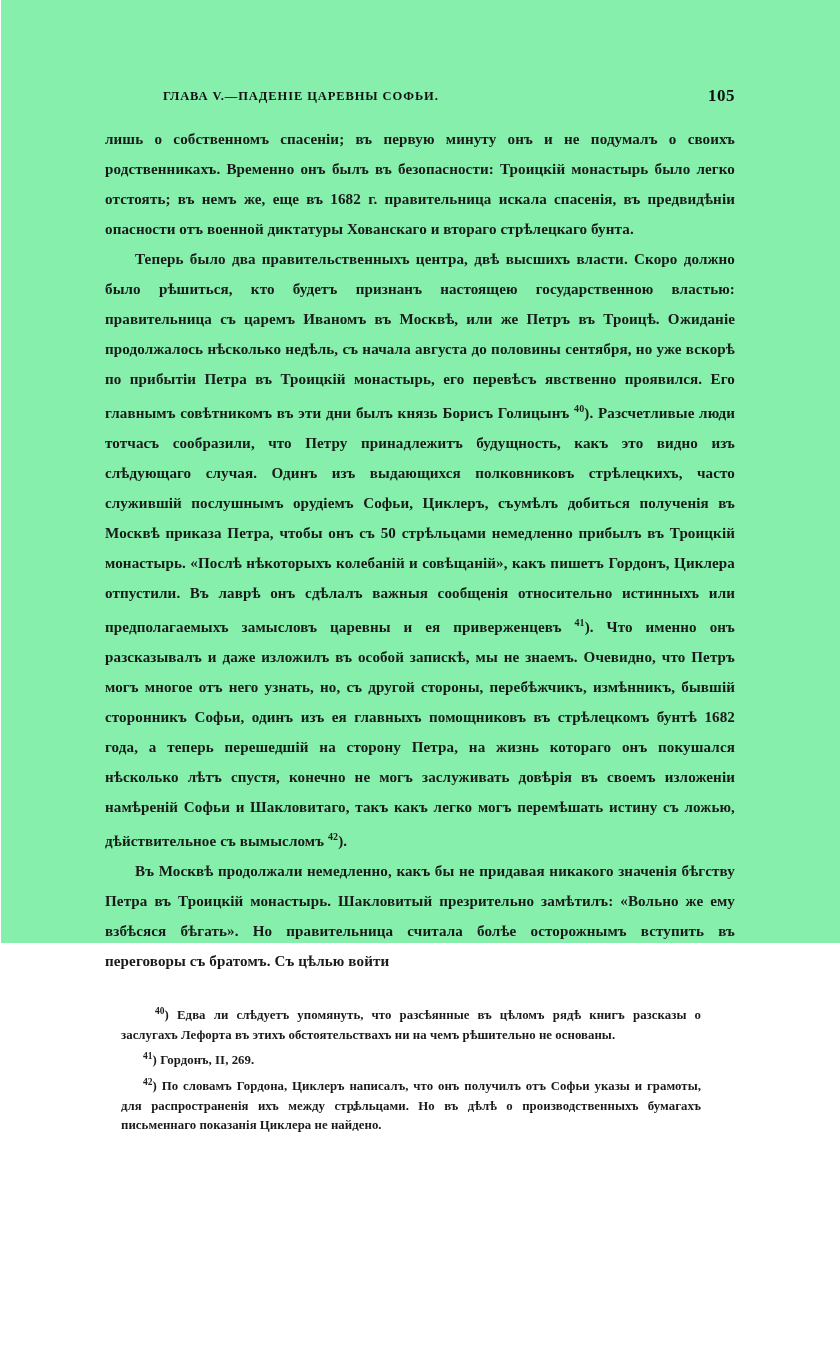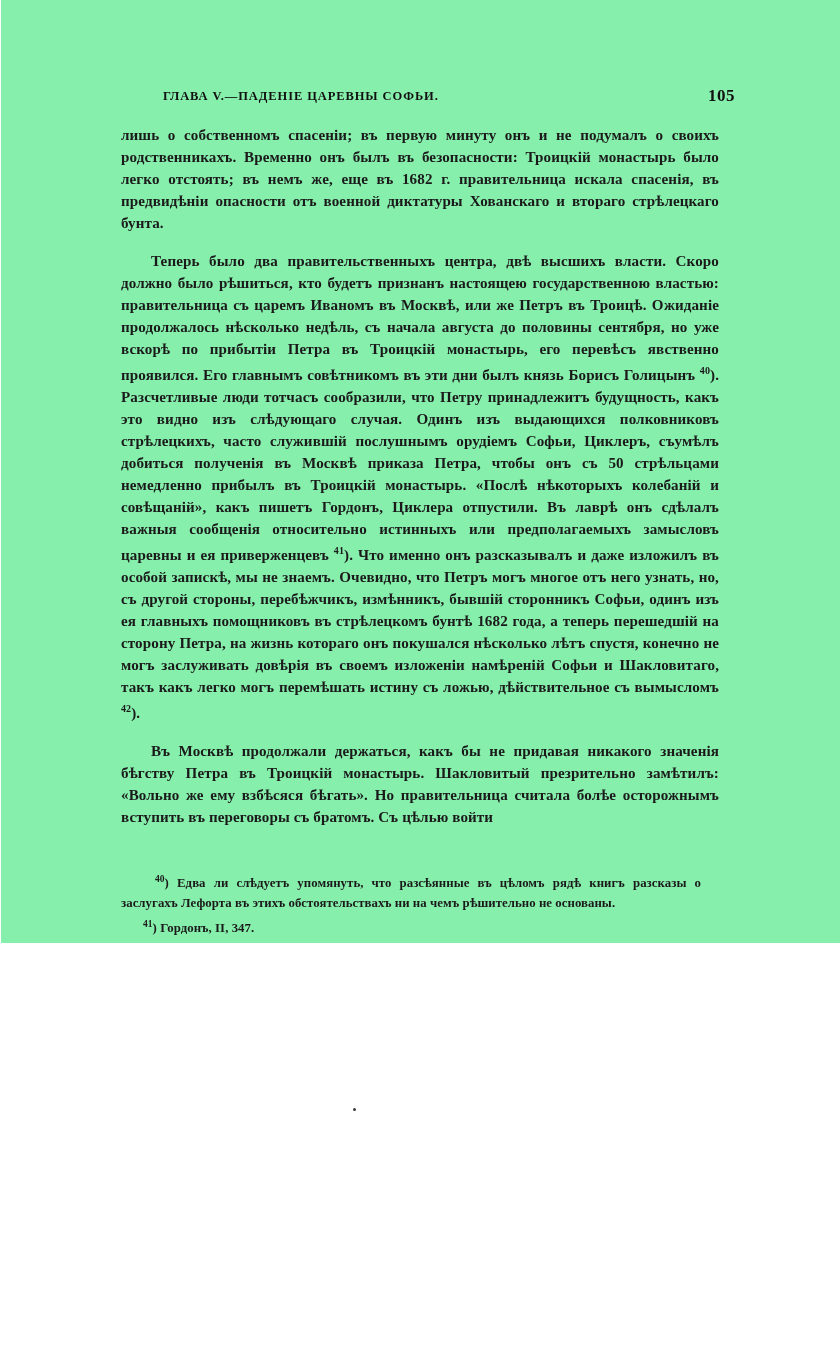--- a/index.html
+++ b/index.html
@@ -49,23 +49,23 @@
   }
   .runhead-folio {
     font-size: 17px;
     font-weight: bold;
     letter-spacing: 0.5px;
     color: #111;
     line-height: 1;
   }
   
   .body-text p {
-    margin: 16px;
+    margin: 0;
     font-size: 15.1px;
-    line-height: 22px;
+    line-height: 30px;
     text-align: justify;
     text-justify: inter-word;
     font-weight: bold;
     letter-spacing: 0.1px;
     -webkit-font-smoothing: none;
   }
   .body-text p.indent {
     text-indent: 30px;
     font-family: Liberation Serif, serif;
   }
@@ -125,29 +125,30 @@
       <span class="runhead-title">ГЛАВА V.—ПАДЕНІЕ ЦАРЕВНЫ СОФЬИ.</span>
       <span class="runhead-folio">105</span>
     </div>
 
     <div class="body-text">
 
       <p><span>лишь о собственномъ спасеніи; въ первую минуту онъ и не подумалъ о своихъ родственникахъ. Временно онъ былъ въ безопасности: Троицкій монастырь было легко отстоять; въ немъ же, еще въ 1682 г. правительница искала спасенія, въ предвидѣніи опасности отъ военной диктатуры Хованскаго и втораго стрѣлецкаго бунта.</span></p>
 
       <p class="indent"><span>Теперь было два правительственныхъ центра, двѣ высшихъ власти. Скоро должно было рѣшиться, кто будетъ признанъ настоящею государственною властью: правительница съ царемъ Иваномъ въ Москвѣ, или же Петръ въ Троицѣ. Ожиданіе продолжалось нѣсколько недѣль, съ начала августа до половины сентября, но уже вскорѣ по прибытіи Петра въ Троицкій монастырь, его перевѣсъ явственно проявился. Его главнымъ совѣтникомъ въ эти дни былъ князь Борисъ Голицынъ </span><span class="sup">40</span><span>). Разсчетливые люди тотчасъ сообразили, что Петру принадлежитъ будущность, какъ это видно изъ слѣдующаго случая. Одинъ изъ выдающихся полковниковъ стрѣлецкихъ, часто служившій послушнымъ орудіемъ Софьи, Циклеръ, съумѣлъ добиться полученія въ Москвѣ приказа Петра, чтобы онъ съ 50 стрѣльцами немедленно прибылъ въ Троицкій монастырь. «Послѣ нѣкоторыхъ колебаній и совѣщаній», какъ пишетъ Гордонъ, Циклера отпустили. Въ лаврѣ онъ сдѣлалъ важныя сообщенія относительно истинныхъ или предполагаемыхъ замысловъ царевны и ея приверженцевъ </span><span class="sup">41</span><span>). Что именно онъ разсказывалъ и даже изложилъ въ особой запискѣ, мы не знаемъ. Очевидно, что Петръ могъ многое отъ него узнать, но, съ другой стороны, перебѣжчикъ, измѣнникъ, бывшій сторонникъ Софьи, одинъ изъ ея главныхъ помощниковъ въ стрѣлецкомъ бунтѣ 1682 года, а теперь перешедшій на сторону Петра, на жизнь котораго онъ покушался нѣсколько лѣтъ спустя, конечно не могъ заслуживать довѣрія въ своемъ изложеніи намѣреній Софьи и Шакловитаго, такъ какъ легко могъ перемѣшать истину съ ложью, дѣйствительное съ вымысломъ </span><span class="sup">42</span><span>).</span></p>
 
-      <p class="indent"><span>Въ Москвѣ продолжали держаться, какъ бы не придавая никакого значенія бѣгству Петра въ Троицкій монастырь. Шакловитый презрительно замѣтилъ: «Вольно же ему взбѣсяся бѣгать». Но правительница считала болѣе осторожнымъ вступить въ переговоры съ братомъ. Съ цѣлью войти</span></p>
+      <p class="indent"><span>Въ Москвѣ продолжали немедленно, какъ бы не придавая никакого значенія бѣгству Петра въ Троицкій монастырь. Шакловитый презрительно замѣтилъ: «Вольно же ему взбѣсяся бѣгать». Но правительница считала болѣе осторожнымъ вступить въ переговоры съ братомъ. Съ цѣлью войти</span></p>
 
     </div>
 
     <hr class="fn-rule">
     <div class="footnotes">
 
       <p class="fn-first"><span class="fn-mark">40</span><span>) Едва ли слѣдуетъ упомянуть, что разсѣянные въ цѣломъ рядѣ книгъ разсказы о заслугахъ Лефорта въ этихъ обстоятельствахъ ни на чемъ рѣшительно не основаны.</span></p>
 
-      <p class="fn"><span class="fn-mark">41</span><span>) Гордонъ, II, 347.</span></p>
+      <p class="fn"><span class="fn-mark">41</span><span>) Гордонъ, II, 269.</span></p>
 
+      <p class="fn"><span class="fn-mark">42</span><span>) По словамъ Гордона, Циклеръ написалъ, что онъ получилъ отъ Софьи указы и грамоты, для распространенія ихъ между стрѣльцами. Но въ дѣлѣ о производственныхъ бумагахъ письменнаго показанія Циклера не найдено.</span></p>
 
     </div>
   </div>
 
   <div class="page-dot"></div>
 </div>
 
 </body></html>

